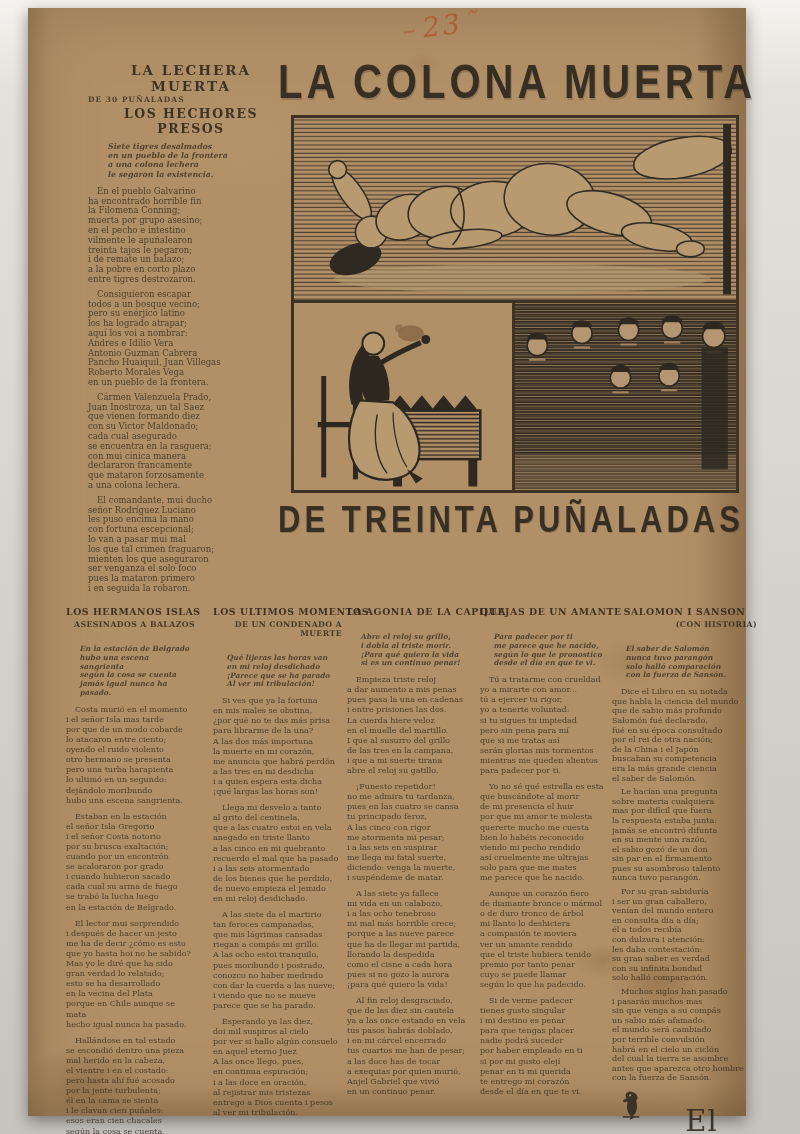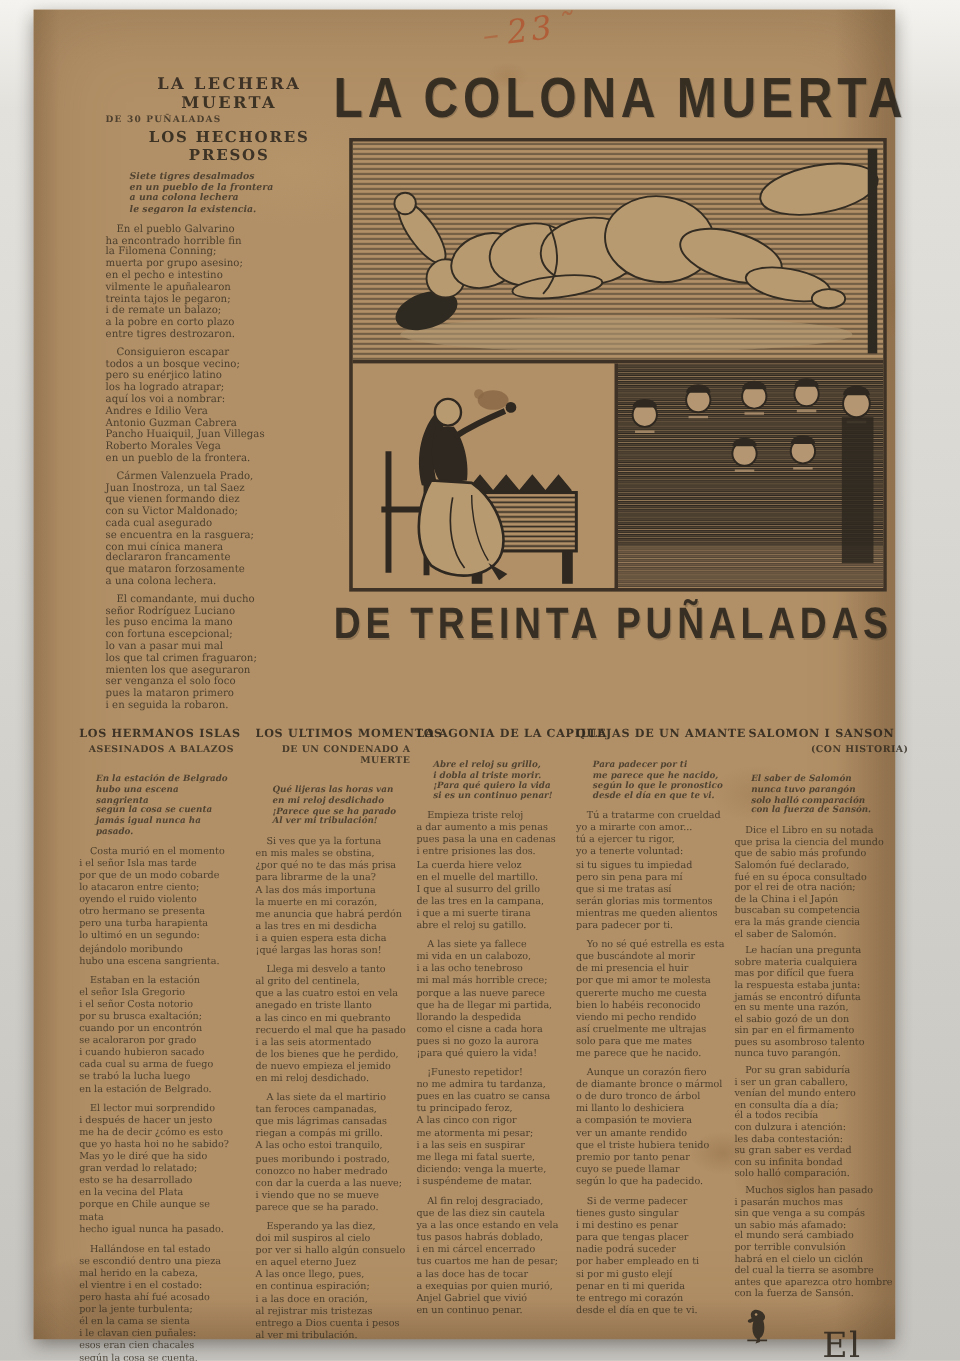--- a/index.html
+++ b/index.html
@@ -345,40 +345,40 @@
     <div class="stanza">Empieza triste reloj
 a dar aumento a mis penas
 pues pasa la una en cadenas
 i entre prisiones las dos.
 La cuerda hiere veloz
 en el muelle del martillo.
 I que al susurro del grillo
 de las tres en la campana,
 i que a mi suerte tirana
 abre el reloj su gatillo.</div>
+    <div class="stanza">¡Funesto repetidor!
+no me admira tu tardanza,
+pues en las cuatro se cansa
+tu principado feroz,
+A las cinco con rigor
+me atormenta mi pesar;
+i a las seis en suspirar
+me llega mi fatal suerte,
+diciendo: venga la muerte,
+i suspéndeme de matar.</div>
     <div class="stanza">A las siete ya fallece
 mi vida en un calabozo,
 i a las ocho tenebroso
 mi mal más horrible crece;
 porque a las nueve parece
 que ha de llegar mi partida,
 llorando la despedida
 como el cisne a cada hora
 pues si no gozo la aurora
 ¡para qué quiero la vida!</div>
-    <div class="stanza">¡Funesto repetidor!
-no me admira tu tardanza,
-pues en las cuatro se cansa
-tu principado feroz,
-A las cinco con rigor
-me atormenta mi pesar;
-i a las seis en suspirar
-me llega mi fatal suerte,
-diciendo: venga la muerte,
-i suspéndeme de matar.</div>
     <div class="stanza">Al fin reloj desgraciado,
 que de las diez sin cautela
 ya a las once estando en vela
 tus pasos habrás doblado,
 i en mi cárcel encerrado
 tus cuartos me han de pesar;
 a las doce has de tocar
 a exequias por quien murió,
 Anjel Gabriel que vivió
 en un continuo penar.</div>
@@ -433,21 +433,21 @@
   </section>
 
   <section class="col col5" style="left:584px">
     <h3 class="ct">SALOMON I SANSON</h3>
     <div class="cs">(CON HISTORIA)</div>
     <div class="epi">El saber de Salomón
 nunca tuvo parangón
 solo halló comparación
 con la fuerza de Sansón.</div>
     <div class="stanza">Dice el Libro en su notada
-que prisa la ciencia del mundo
+que habla la ciencia del mundo
 que de sabio más profundo
 Salomón fué declarado,
 fué en su época consultado
 por el rei de otra nación;
 de la China i el Japón
 buscaban su competencia
 era la más grande ciencia
 el saber de Salomón.</div>
     <div class="stanza">Le hacían una pregunta
 sobre materia cualquiera

